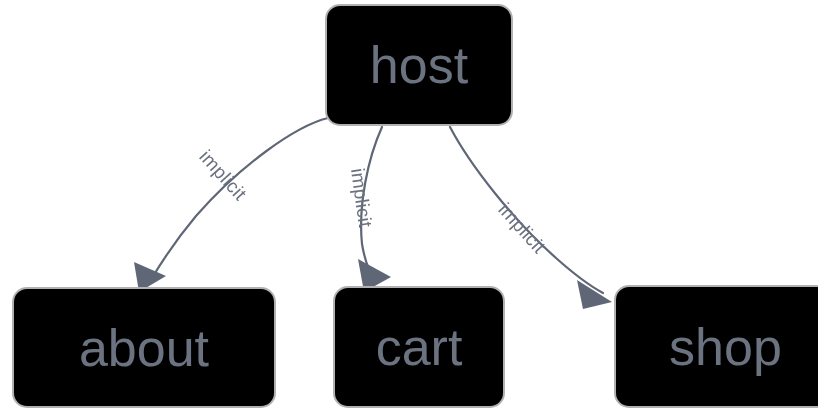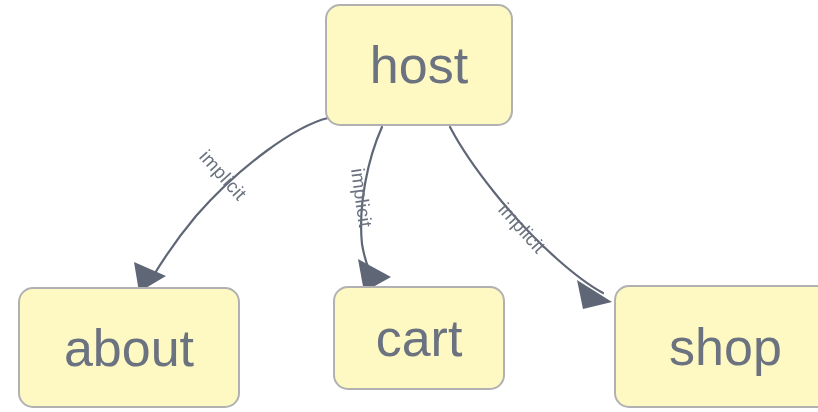--- a/index.html
+++ b/index.html
@@ -39,40 +39,40 @@
     fill: #6b7280;
     font-family: "Liberation Sans", "DejaVu Sans", sans-serif;
     font-size: 19px;
     letter-spacing: 0.2px;
     dominant-baseline: middle;
     text-anchor: middle;
   }
   .node {
     position: absolute;
     box-sizing: border-box;
-    background: #fef9c3;
+    background: #000000;
     border: 2px solid #b1b1b1;
     border-radius: 15px;
     display: flex;
     align-items: center;
     justify-content: center;
   }
   .node-label {
     color: #6b7280;
     font-family: "Liberation Sans", "DejaVu Sans", sans-serif;
     font-size: 52px;
     font-weight: 400;
     line-height: 1;
     letter-spacing: 0px;
     white-space: nowrap;
     user-select: none;
   }
   #node-host   { left: 325px; top: 4px;   width: 188px; height: 122px; }
-  #node-about  { left: 18px;   top: 287px; width: 222px; height: 121px; }
-  #node-cart   { left: 333px; top: 286px; width: 172px; height: 104px; }
+  #node-about  { left: 12px;   top: 287px; width: 264px; height: 121px; }
+  #node-cart   { left: 333px; top: 286px; width: 172px; height: 122px; }
   #node-shop   { left: 614px; top: 285px; width: 223px; height: 123px; }
 </style>
 </head>
 <body>
 
 <div id="canvas">
 
   <svg id="edge-layer" viewBox="0 0 818 412" width="818" height="412" xmlns="http://www.w3.org/2000/svg">
 
     <g>

